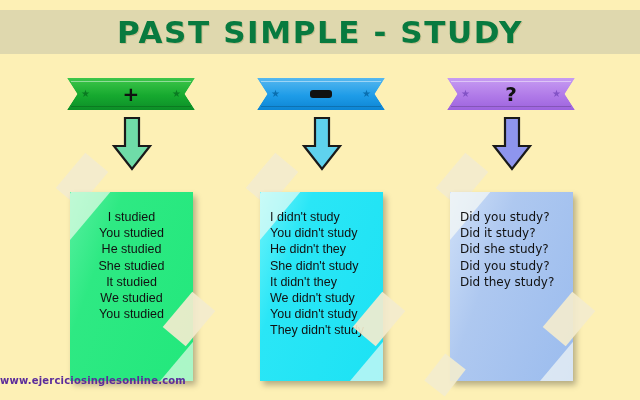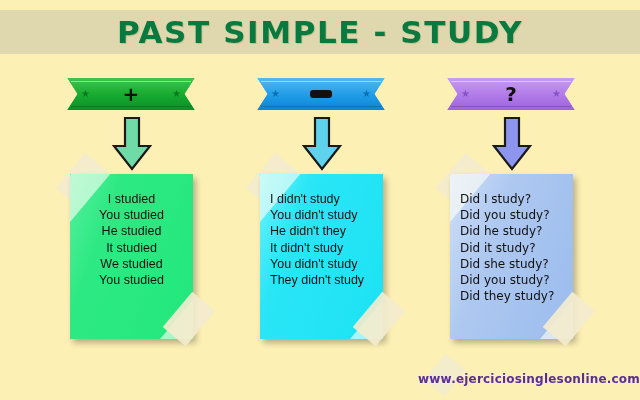--- a/index.html
+++ b/index.html
@@ -65,21 +65,21 @@
   .rib-star.right{right:14px;}
   .rib-green  .rib-star{color:#0a7a22;}
   .rib-blue   .rib-star{color:#0a6fb0;}
   .rib-purple .rib-star{color:#8353c6;}
 
   
   .arrow{position:absolute;top:116px;left:80px;}
 
   
   .note{
-    position:absolute;top:174px;left:39px;width:123px;height:165px;
+    position:absolute;top:192px;left:39px;width:123px;height:189px;
     box-shadow:3px 4px 6px rgba(0,0,0,.28);
     overflow:hidden;
   }
   .note-green {background:linear-gradient(110deg,#57f0a0 0%,#2ee983 28%,#22e87c 100%);}
   .note-blue  {background:linear-gradient(110deg,#6ff4fb 0%,#2ae6f6 28%,#1ce2f4 100%);}
   .note-violet{background:linear-gradient(110deg,#cfe0f8 0%,#aec8f0 35%,#9bbcee 100%);}
 
   
   .tape{
     position:absolute;width:30px;height:120px;
@@ -106,22 +106,22 @@
   }
   .note-lines.left-pad{align-items:flex-start;padding-left:10px;}
   .line{
     color:#111;font-size:12.5px;line-height:16.2px;white-space:nowrap;
     font-family:"Liberation Sans", sans-serif;
   }
   .note-violet .line{font-family:"DejaVu Sans", sans-serif;font-size:12px;}
 
   
   .footer{
-    position:absolute;left:0;bottom:14px;width:640px;text-align:right;
-    color:#5B2C9B;font-size:12px;font-weight:bold;letter-spacing:.2px;
+    position:absolute;left:0;bottom:14px;width:640px;text-align:left;
+    color:#5B2C9B;font-size:10px;font-weight:bold;letter-spacing:.2px;
     font-family:"DejaVu Sans", sans-serif;
   }
   .footer-tape{
     position:absolute;left:432px;top:358px;width:26px;height:34px;
     background:rgba(243,236,206,.9);transform:rotate(38deg);
   }
 </style>
 </head>
 <body>
 
@@ -145,20 +145,21 @@
   </div>
 
   <div class="tape-out tl"></div>
   <div class="note note-green">
     <div class="tape tl"></div>
     <div class="tape br"></div>
     <div class="note-lines">
       <div class="line">I studied</div>
       <div class="line">You studied</div>
       <div class="line">He studied</div>
+      <div class="line">She studied</div>
       <div class="line">It studied</div>
       <div class="line">We studied</div>
       <div class="line">You studied</div>
     </div>
   </div>
   <div class="tape-out br"></div>
 </div>
 
 <div class="col col-2">
 
@@ -177,21 +178,23 @@
   </div>
 
   <div class="tape-out tl"></div>
   <div class="note note-blue">
     <div class="tape tl"></div>
     <div class="tape br"></div>
     <div class="note-lines left-pad">
       <div class="line">I didn't study</div>
       <div class="line">You didn't study</div>
       <div class="line">He didn't they</div>
-      <div class="line">It didn't study</div>
+      <div class="line">She didn't study</div>
+      <div class="line">It didn't they</div>
+      <div class="line">We didn't study</div>
       <div class="line">You didn't study</div>
       <div class="line">They didn't study</div>
     </div>
   </div>
   <div class="tape-out br"></div>
 </div>
 
 <div class="col col-3">
 
   <div class="ribbon rib-purple">
@@ -206,23 +209,21 @@
     <svg width="42" height="56" viewBox="0 0 42 56">
       <path d="M14 2 H28 V30 H39 L21 53 L3 30 H14 Z" fill="#8E95EE" stroke="#1a1a1a" stroke-width="2.2" stroke-linejoin="miter"></path>
     </svg>
   </div>
 
   <div class="tape-out tl"></div>
   <div class="note note-violet">
     <div class="tape tl"></div>
     <div class="tape br"></div>
     <div class="note-lines left-pad">
-      <div class="line">Did I study?</div>
       <div class="line">Did you study?</div>
-      <div class="line">Did he study?</div>
       <div class="line">Did it study?</div>
       <div class="line">Did she study?</div>
       <div class="line">Did you study?</div>
       <div class="line">Did they study?</div>
     </div>
   </div>
   <div class="tape-out br"></div>
 </div>
 
 <div class="footer-tape"></div>

